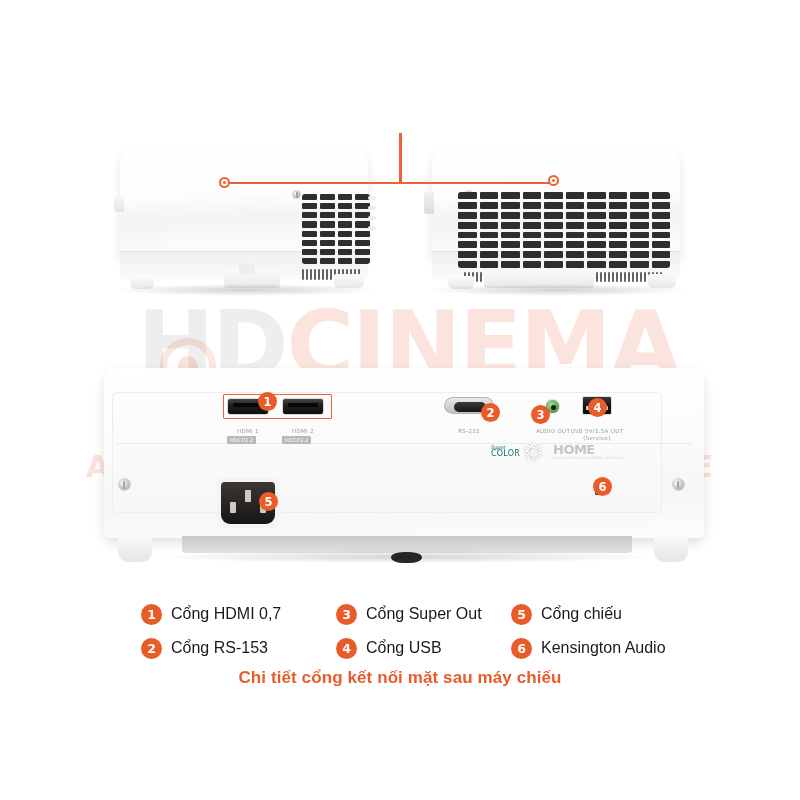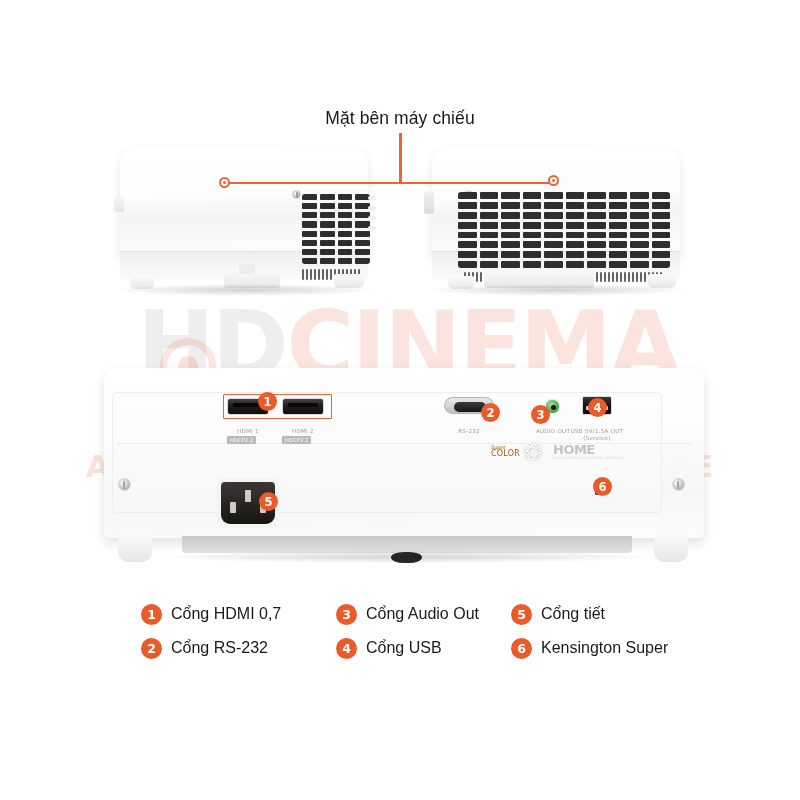--- a/index.html
+++ b/index.html
@@ -329,21 +329,21 @@
     letter-spacing: .2px;
     white-space: nowrap;
   }
 
   
   #supercolor {
     position: absolute;
     left: 387px; top: 74px;
     display: flex; align-items: center; gap: 3px;
   }
-  #sc-text { font-family:"DejaVu Sans",sans-serif; line-height:1.05; color:#a16207; }
+  #sc-text { font-family:"DejaVu Sans",sans-serif; line-height:1.05; color:#0f766e; }
   #sc-super { font-size:5px; font-style: italic; display:block; }
   #sc-color { font-size:8px; display:block; letter-spacing:.2px; }
   #sc-burst {
     position: relative; width: 20px; height: 20px; border-radius: 50%;
     background: conic-gradient(#dedede 0 6deg, #fff 6deg 12deg, #dedede 12deg 18deg, #fff 18deg 24deg,
       #dedede 24deg 30deg, #fff 30deg 36deg, #dedede 36deg 42deg, #fff 42deg 48deg,
       #dedede 48deg 54deg, #fff 54deg 60deg, #dedede 60deg 66deg, #fff 66deg 72deg,
       #dedede 72deg 78deg, #fff 78deg 84deg, #dedede 84deg 90deg, #fff 90deg 96deg,
       #dedede 96deg 102deg, #fff 102deg 108deg, #dedede 108deg 114deg, #fff 114deg 120deg,
       #dedede 120deg 126deg, #fff 126deg 132deg, #dedede 132deg 138deg, #fff 138deg 144deg,
@@ -436,21 +436,20 @@
 <body>
 
 <div id="stage">
 
   <div id="watermark">
     <div class="wm-main"><span class="wm-hd">HD</span><span>CINEMA</span></div>
     <div class="wm-ring"></div>
     <div class="wm-sub">AUDIO - HOME CINEMA - KARAOKE</div>
   </div>
 
-  <div id="title-top">Mặt bên máy chiếu</div>
   <div id="lead-v"></div>
   <div id="lead-h"></div>
   <div class="lead-dot" id="lead-dot-left"></div>
   <div class="lead-dot" id="lead-dot-right"></div>
 
   <div class="side-unit" id="side-left" style="left:112px; top:148px; width:270px; height:148px;">
     <div class="body-shell" style="left:8px; top:0; width:248px; height:110px;"></div>
     <div class="body-lowerband" style="left:8px; top:103px; width:248px; height:28px;"></div>
 
     <div style="position:absolute;left:2px;top:48px;width:10px;height:16px;background:linear-gradient(180deg,#f6f6f6,#e4e4e4);border-radius:4px 0 0 4px;"></div>
@@ -739,35 +738,36 @@
   <div class="callout" style="left:259px; top:492px;">5</div>
   <div class="callout" style="left:593px; top:477px;">6</div>
 
   <div id="legend">
     <div class="legend-item">
       <div class="legend-badge">1</div>
       <div class="legend-text">Cổng HDMI 0,7</div>
     </div>
     <div class="legend-item">
       <div class="legend-badge">3</div>
-      <div class="legend-text">Cổng Audio Out</div>
+      <div class="legend-text">Cổng Super Out</div>
     </div>
     <div class="legend-item">
       <div class="legend-badge">5</div>
-      <div class="legend-text">Cổng tiết</div>
+      <div class="legend-text">Cổng chiếu</div>
     </div>
 
     <div class="legend-item">
       <div class="legend-badge">2</div>
-      <div class="legend-text">Cổng RS-232</div>
+      <div class="legend-text">Cổng RS-153</div>
     </div>
     <div class="legend-item">
       <div class="legend-badge">4</div>
       <div class="legend-text">Cổng USB</div>
     </div>
     <div class="legend-item">
       <div class="legend-badge">6</div>
-      <div class="legend-text">Kensington Super</div>
+      <div class="legend-text">Kensington Audio</div>
     </div>
   </div>
 
+  <div id="caption-bottom">Chi tiết cổng kết nối mặt sau máy chiếu</div>
 
 </div>
 
 </body></html>

